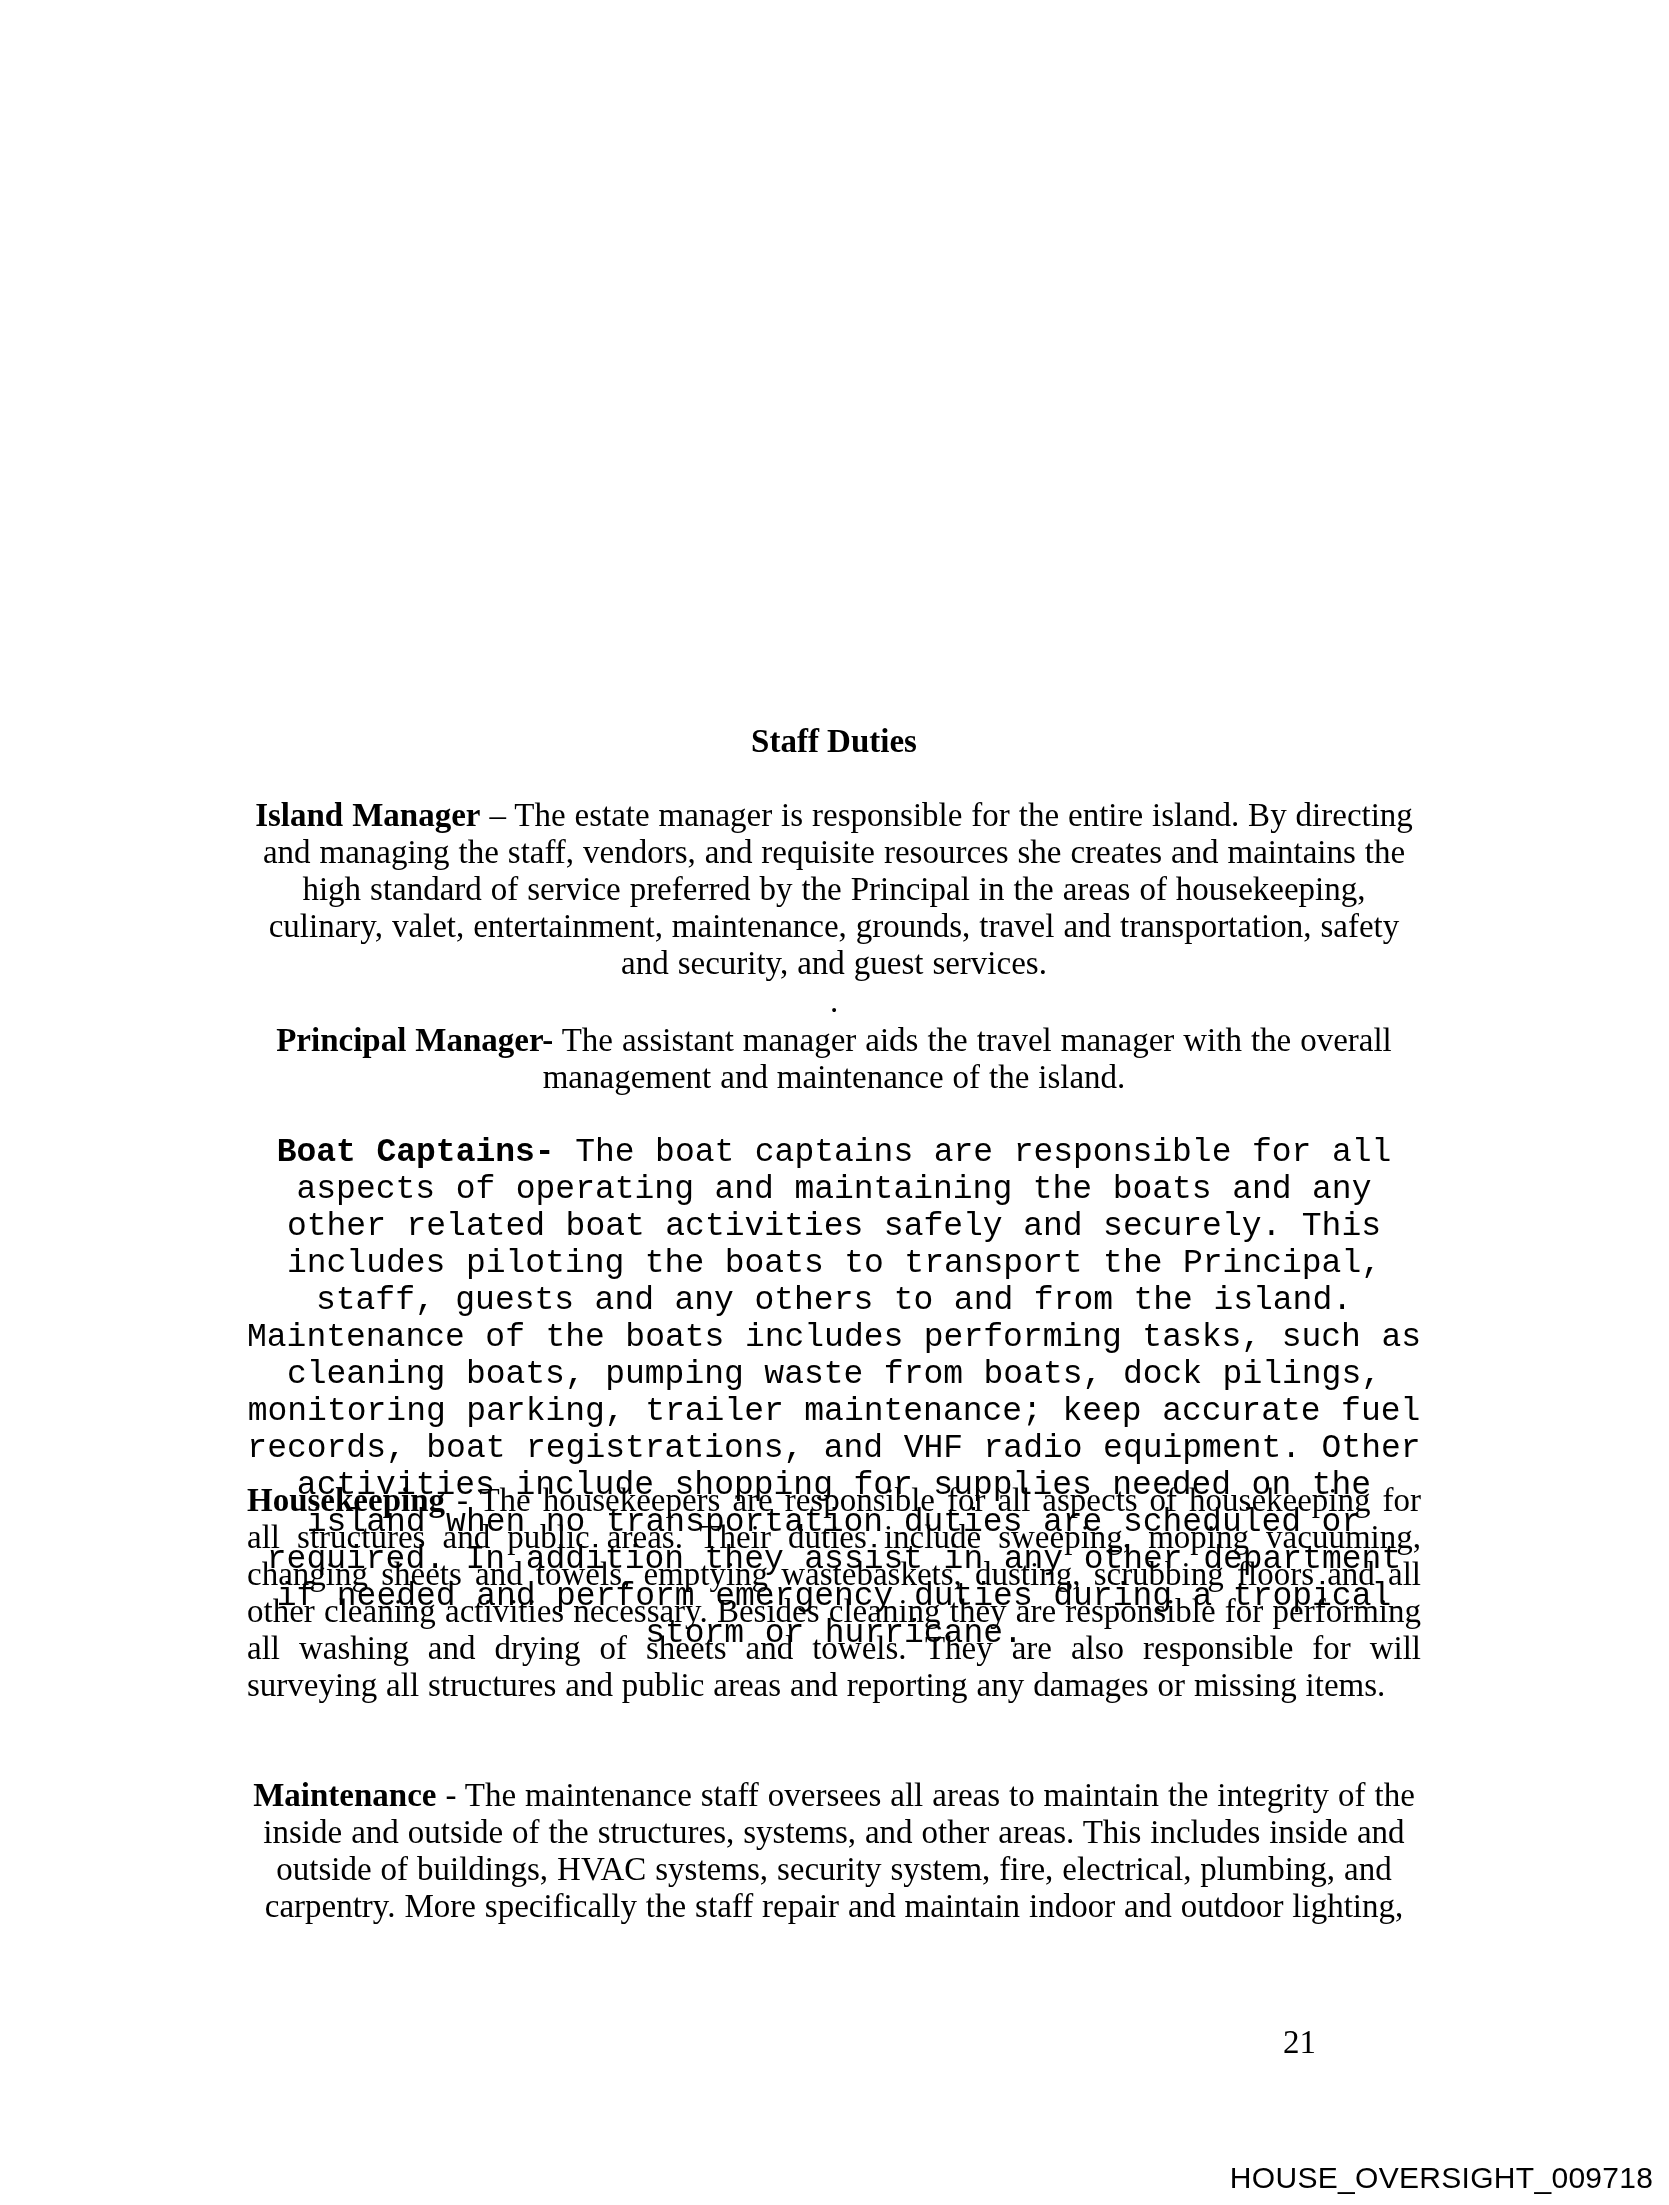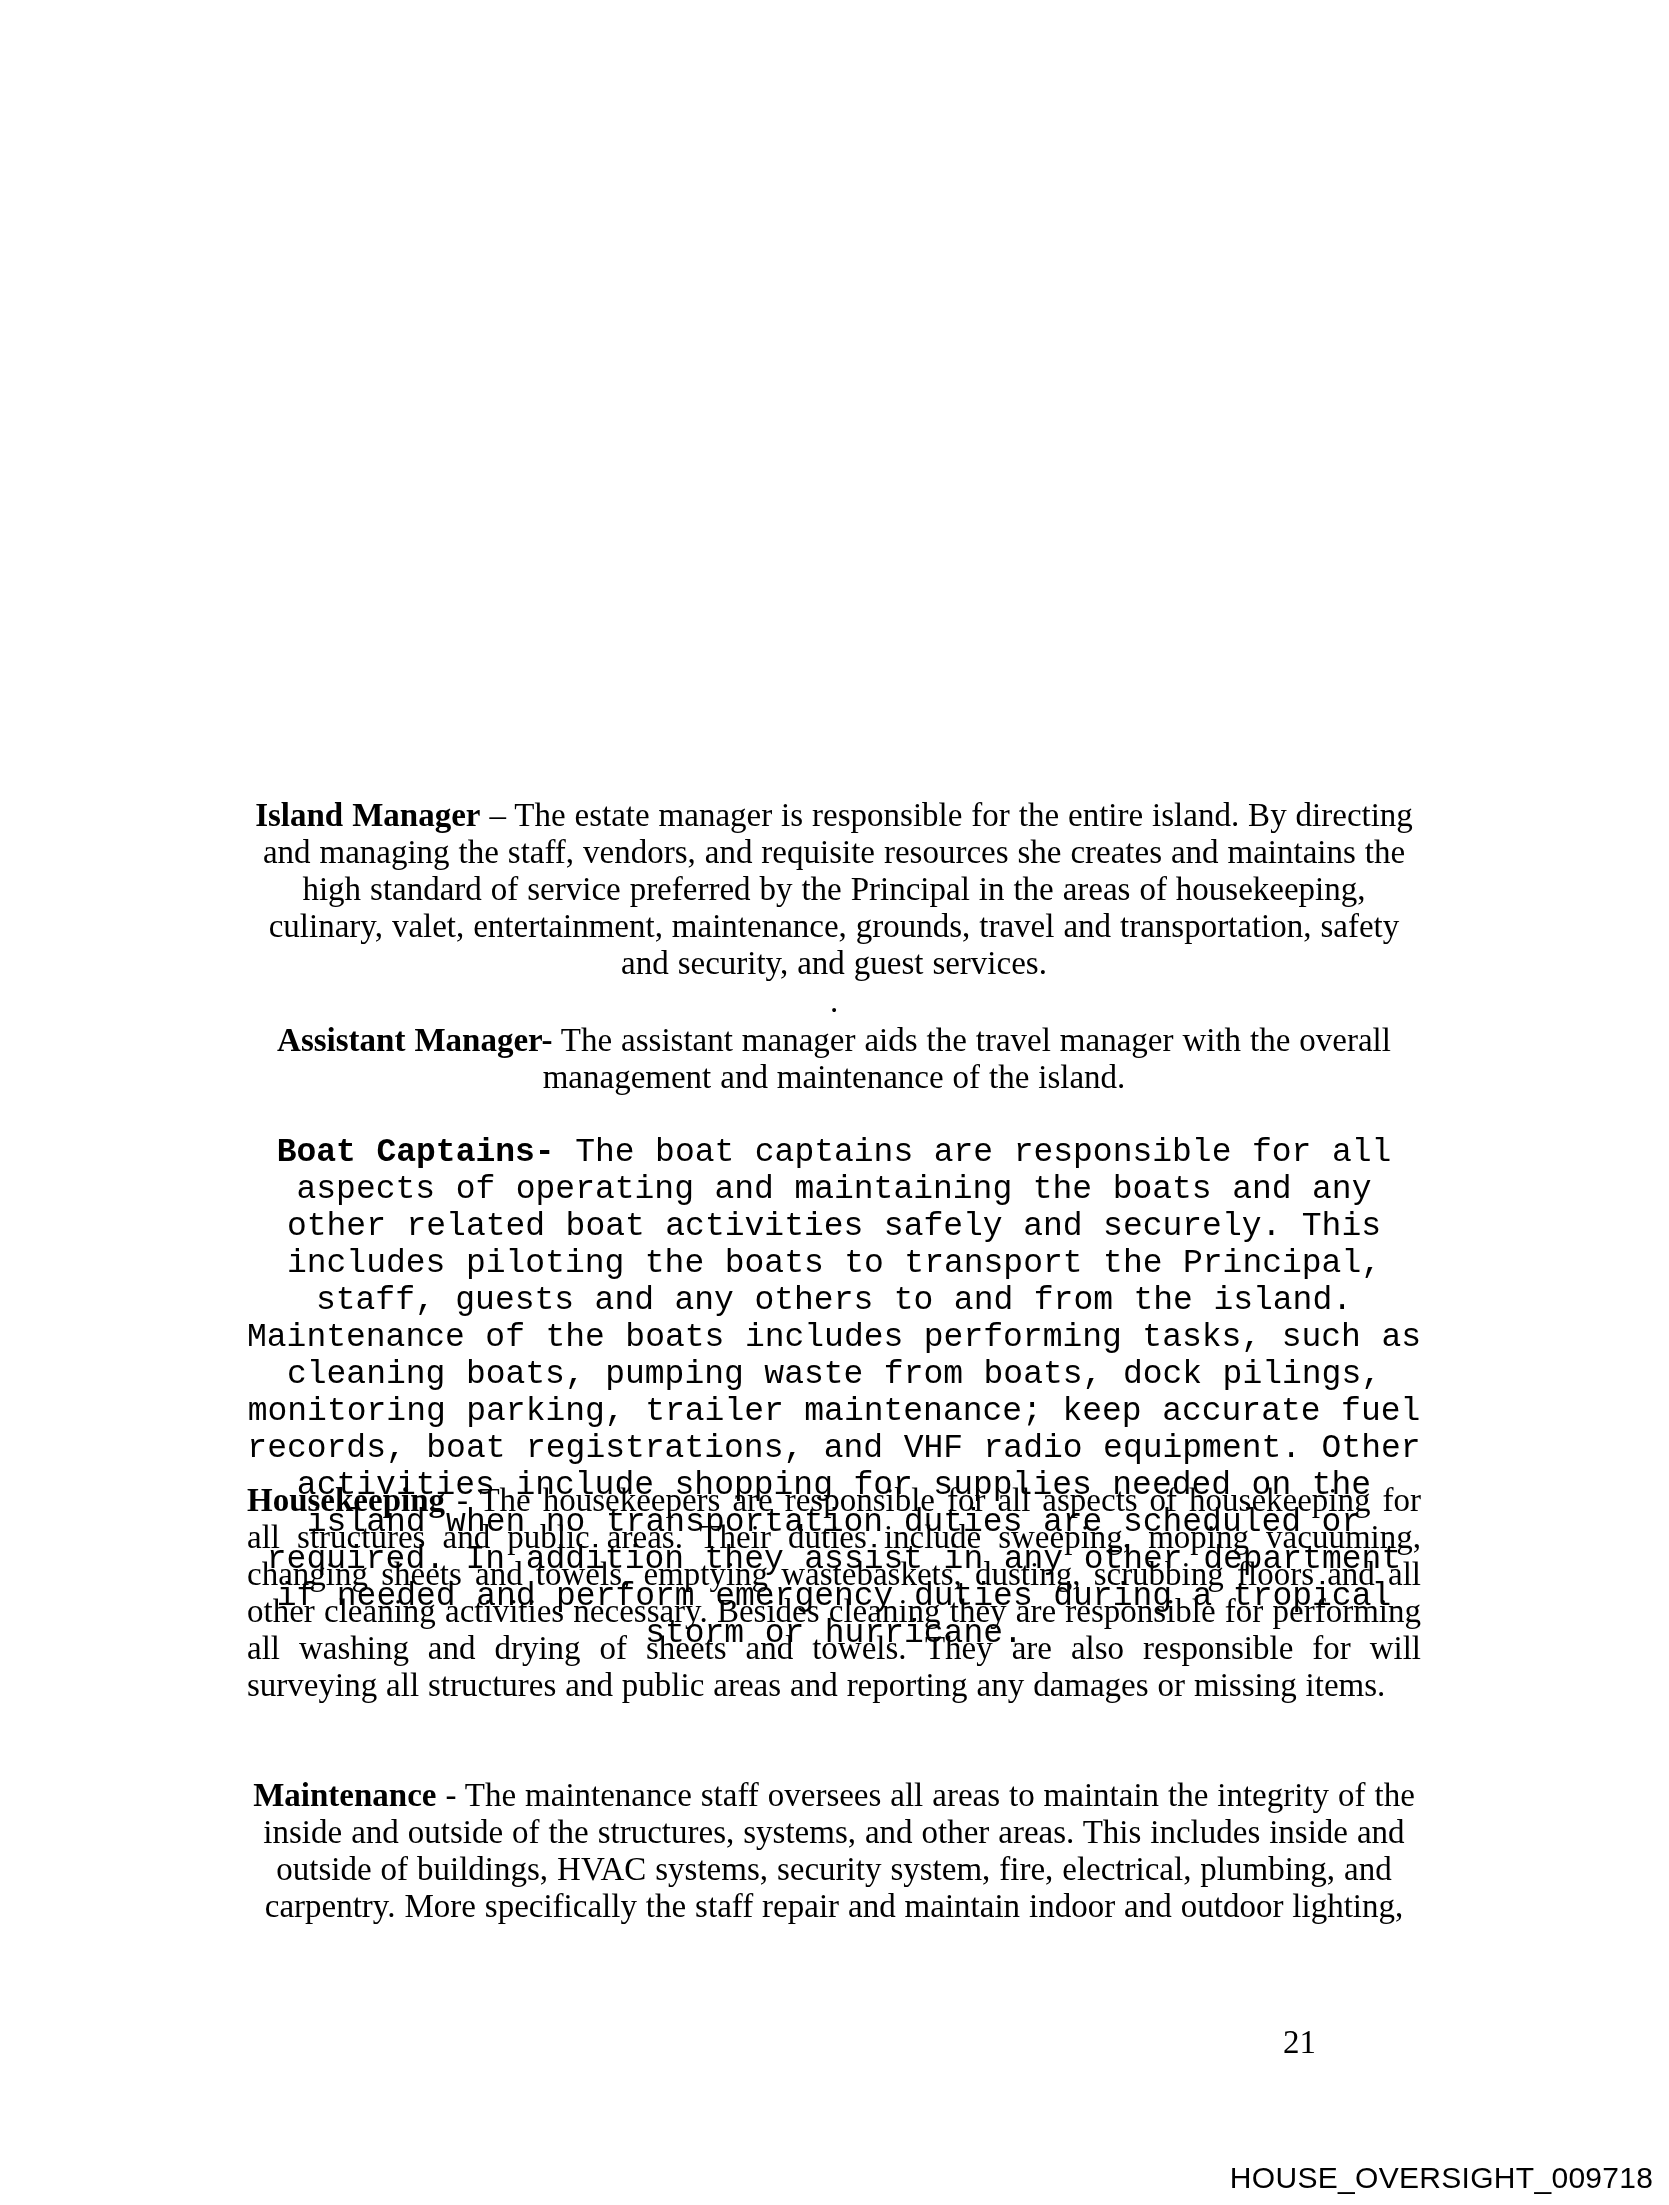--- a/index.html
+++ b/index.html
@@ -66,26 +66,27 @@
     letter-spacing: 0.3px;
     white-space: nowrap;
     text-align: right;
   }
 </style>
 </head>
 <body>
 
 <div class="doc-page">
 
+  <h1 class="doc-title">Staff Duties</h1>
 
   <p class="para para-island"><span class="lead">Island Manager</span><span> – The estate manager is responsible for the entire island. By directing and managing the staff, vendors, and requisite resources she creates and maintains the high standard of service preferred by the Principal in the areas of housekeeping, culinary, valet, entertainment, maintenance, grounds, travel and transportation, safety and security, and guest services.</span></p>
 
   <p class="para para-period"><span>.</span></p>
 
-  <p class="para para-assistant"><span class="lead">Assistant Manager-</span><span> The assistant manager aids the travel manager with the overall management and maintenance of the island.</span></p>
+  <p class="para para-assistant"><span class="lead">Principal Manager-</span><span> The assistant manager aids the travel manager with the overall management and maintenance of the island.</span></p>
 
   <p class="para para-boat"><span class="lead">Boat Captains-</span><span> The boat captains are responsible for all aspects of operating and maintaining the boats and any other related boat activities safely and securely. This includes piloting the boats to transport the Principal, staff, guests and any others to and from the island. Maintenance of the boats includes performing tasks, such as cleaning boats, pumping waste from boats, dock pilings, monitoring parking, trailer maintenance; keep accurate fuel records, boat registrations, and VHF radio equipment. Other activities include shopping for supplies needed on the island when no transportation duties are scheduled or required. In addition they assist in any other department if needed and perform emergency duties during a tropical storm or hurricane.</span></p>
 
   <p class="para para-housekeeping justify"><span class="lead">Housekeeping</span><span> - The housekeepers are responsible for all aspects of housekeeping for all structures and public areas. Their duties include sweeping, moping vacuuming, changing sheets and towels, emptying wastebaskets, dusting, scrubbing floors and all other cleaning activities necessary. Besides cleaning they are responsible for performing all washing and drying of sheets and towels. They are also responsible for will surveying all structures and public areas and reporting any damages or missing items.</span></p>
 
   <p class="para para-maintenance"><span class="lead">Maintenance</span><span> - The maintenance staff oversees all areas to maintain the integrity of the inside and outside of the structures, systems, and other areas. This includes inside and outside of buildings, HVAC systems, security system, fire, electrical, plumbing, and carpentry. More specifically the staff repair and maintain indoor and outdoor lighting,</span></p>
 
   <div class="page-number">21</div>
 
   <div class="footer-id">HOUSE_OVERSIGHT_009718</div>

